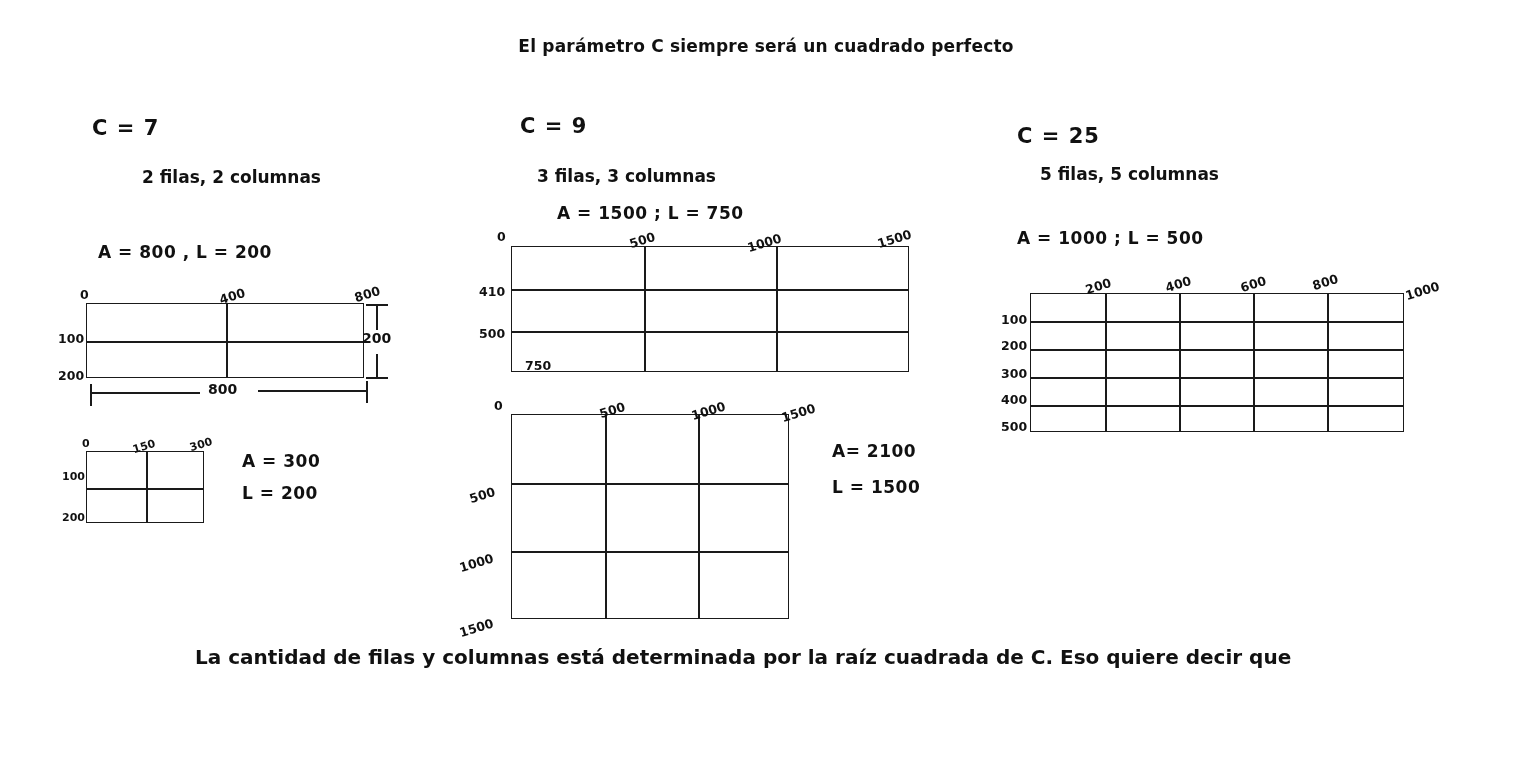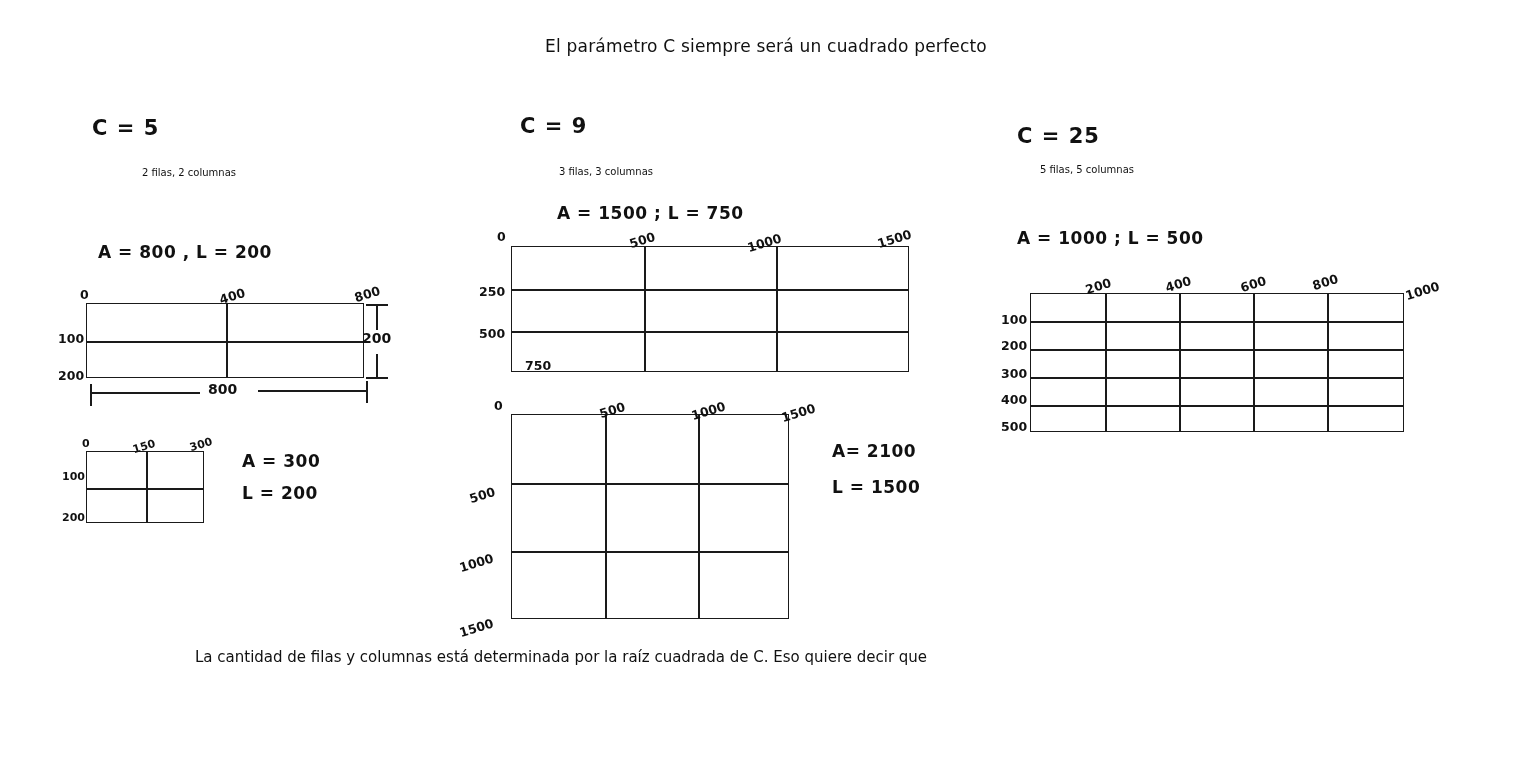--- a/index.html
+++ b/index.html
@@ -13,33 +13,34 @@
     position: relative;
     overflow: hidden;
     font-family: "DejaVu Sans", sans-serif;
     color: #111111;
   }
   .abs { position: absolute; }
   .hand {
     font-family: "DejaVu Sans", sans-serif;
     color: #111;
     white-space: nowrap;
+    font-weight: bold;
   }
 
   
   #top-title {
     left: 0; top: 36px;
     width: 1532px;
     text-align: center;
     font-size: 17px;
     letter-spacing: .2px;
   }
 
   .case-title { font-size: 21px; font-weight: 600; letter-spacing: 1px; }
-  .case-sub   { font-size: 10px; }
+  .case-sub   { font-size: 17px; }
   .case-meas  { font-size: 17px; font-weight: 600; letter-spacing: .5px; }
 
   
   .grid {
     position: absolute;
     border: 1.6px solid #1a1a1a;
     box-sizing: border-box;
   }
   .grid .vline, .grid .hline {
     position: absolute;
@@ -56,30 +57,30 @@
   .dimbar {
     position: absolute;
     background: #1a1a1a;
   }
   .dim-label { font-size: 14px; font-weight: 700; }
 
   
   #bottom-caption {
     left: 195px; top: 643px;
     width: 1180px;
-    font-size: 15px;
+    font-size: 20px;
     line-height: 29px;
   }
 </style>
 </head>
 <body>
 
 <div class="abs hand" id="top-title">El parámetro C siempre será un cuadrado perfecto</div>
 
-<div class="abs hand case-title" style="left:92px; top:116px;">C = 5</div>
+<div class="abs hand case-title" style="left:92px; top:116px;">C = 7</div>
 <div class="abs hand case-sub" style="left:142px; top:167px;">2 filas, 2 columnas</div>
 
 <div class="abs hand case-meas" style="left:98px; top:242px;">A = 800  ,  L = 200</div>
 
 <div class="grid" id="c4-grid1" style="left:86px; top:303px; width:278px; height:75px;">
   <div class="vline" style="left:139px;"></div>
   <div class="hline" style="top:37px;"></div>
 </div>
 
 <div class="abs hand tick" style="left:80px; top:287px;">0</div>
@@ -109,35 +110,35 @@
 <div class="abs hand tick small" style="left:82px; top:437px;">0</div>
 <div class="abs hand tick small rot" style="left:135px; top:443px;">150</div>
 <div class="abs hand tick small rot" style="left:192px; top:441px;">300</div>
 <div class="abs hand tick small" style="left:62px; top:470px;">100</div>
 <div class="abs hand tick small" style="left:62px; top:511px;">200</div>
 
 <div class="abs hand case-meas" style="left:242px; top:451px;">A = 300</div>
 <div class="abs hand case-meas" style="left:242px; top:483px;">L = 200</div>
 
 <div class="abs hand case-title" style="left:520px; top:114px;">C = 9</div>
-<div class="abs hand case-sub" style="left:537px; top:166px;margin-left:22px;">3 filas, 3 columnas</div>
+<div class="abs hand case-sub" style="left:537px; top:166px;">3 filas, 3 columnas</div>
 
 <div class="abs hand case-meas" style="left:557px; top:203px;">A = 1500 ;  L = 750</div>
 
 <div class="grid" id="c9-grid1" style="left:511px; top:246px; width:398px; height:126px;">
   <div class="vline" style="left:132px;"></div>
   <div class="vline" style="left:264px;"></div>
   <div class="hline" style="top:42px;"></div>
   <div class="hline" style="top:84px;"></div>
 </div>
 <div class="abs hand tick" style="left:497px; top:229px;">0</div>
 <div class="abs hand tick rot" style="left:632px; top:236px;">500</div>
 <div class="abs hand tick rot" style="left:750px; top:240px;">1000</div>
 <div class="abs hand tick rot" style="left:880px; top:236px;">1500</div>
-<div class="abs hand tick" style="left:479px; top:284px;">250</div>
+<div class="abs hand tick" style="left:479px; top:284px;">410</div>
 <div class="abs hand tick" style="left:479px; top:326px;">500</div>
 <div class="abs hand tick" style="left:479px; top:358px;margin-left:46px;">750</div>
 
 <div class="grid" id="c9-grid2" style="left:511px; top:414px; width:278px; height:205px;">
   <div class="vline" style="left:93px;"></div>
   <div class="vline" style="left:186px;"></div>
   <div class="hline" style="top:68px;"></div>
   <div class="hline" style="top:136px;"></div>
 </div>
 <div class="abs hand tick" style="left:494px; top:398px;">0</div>

